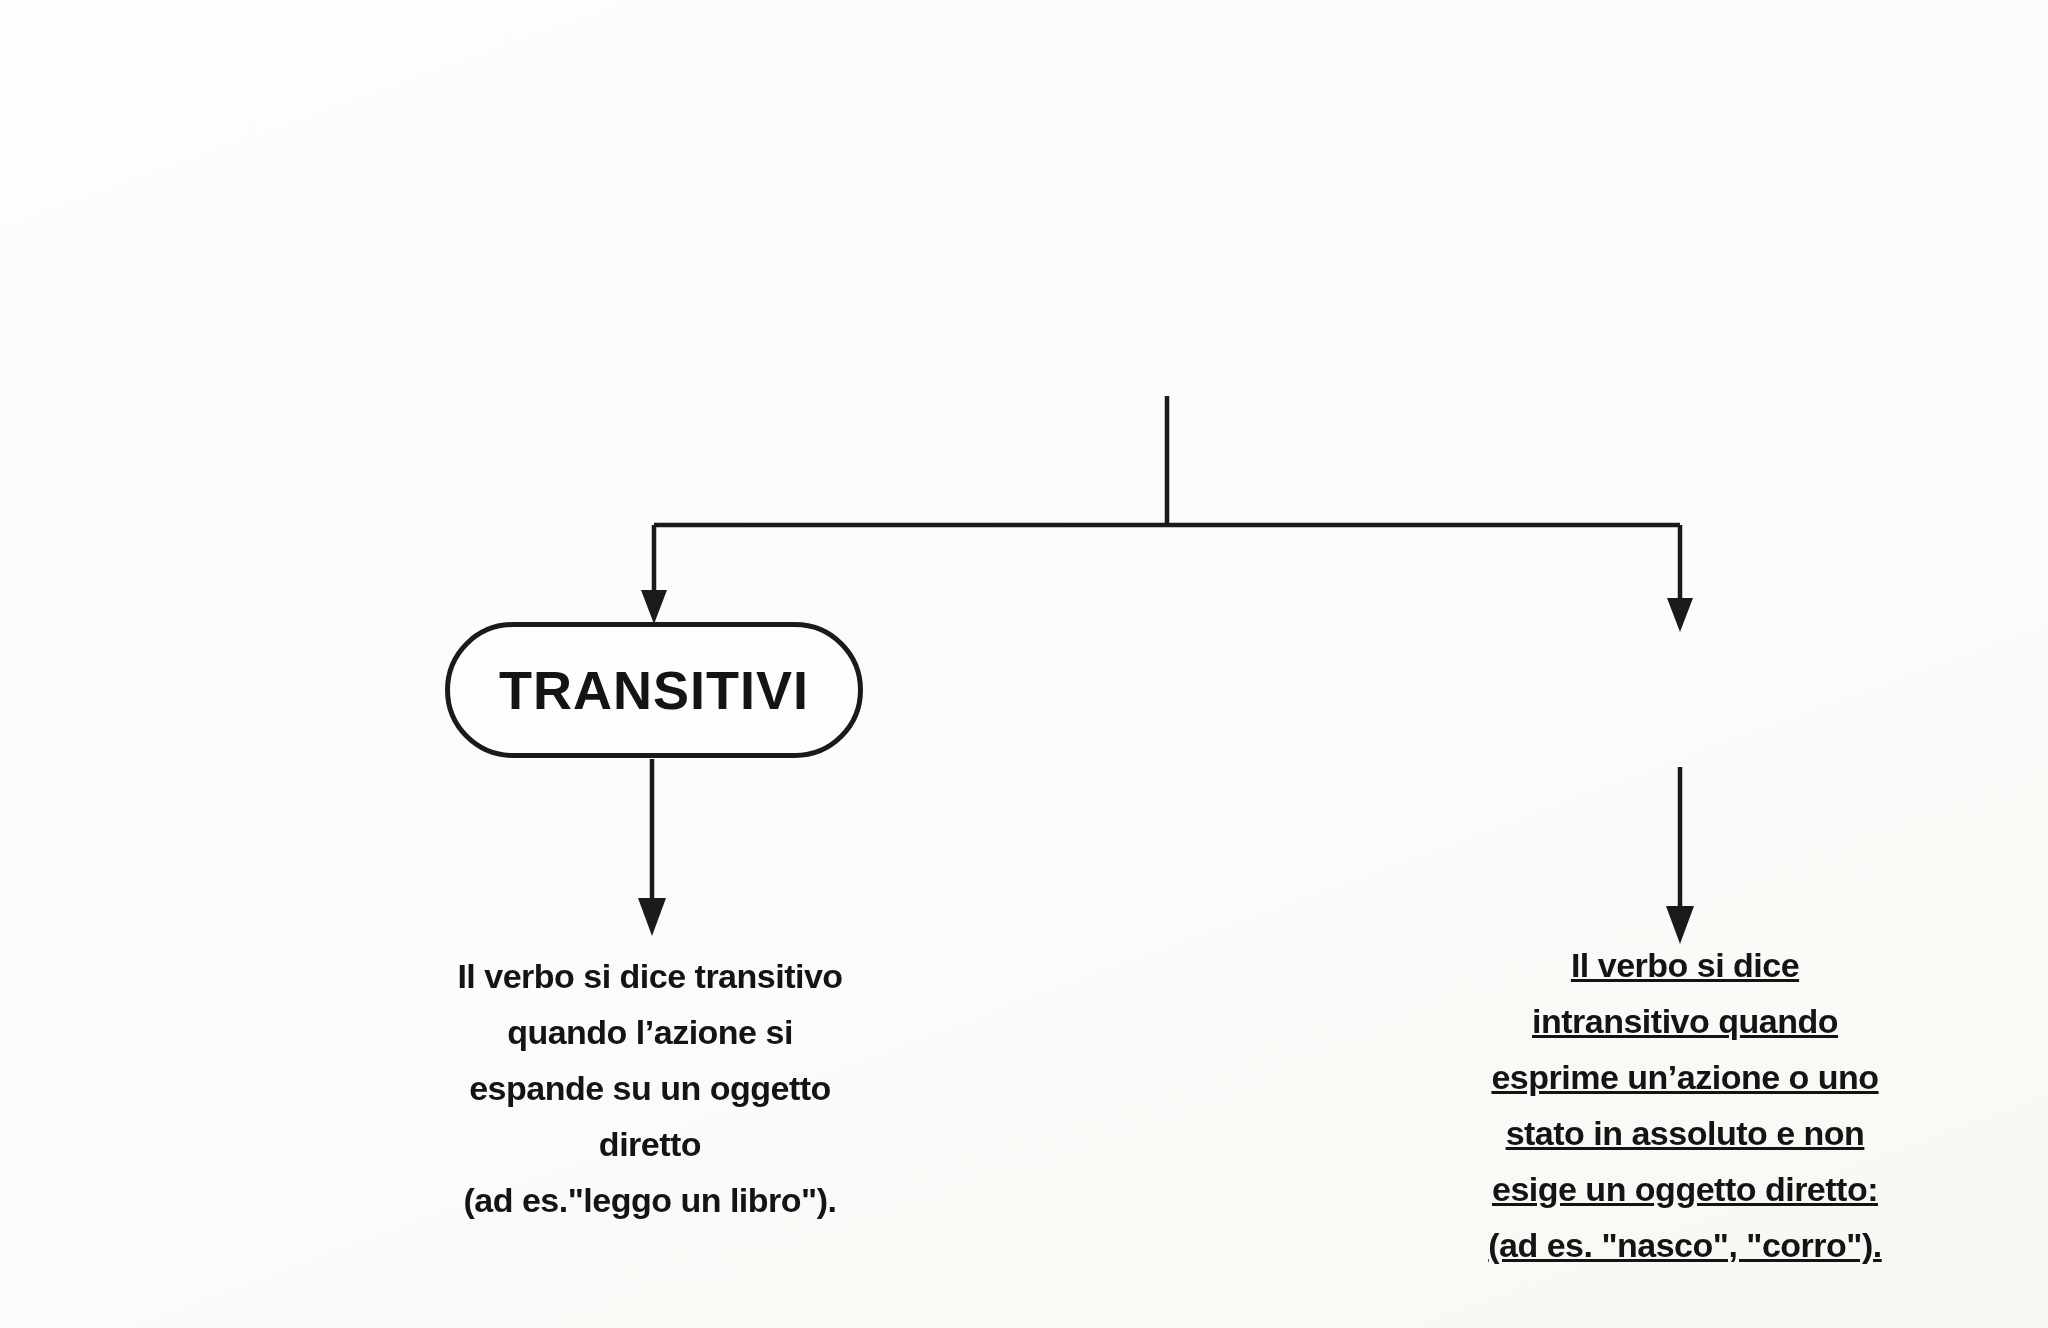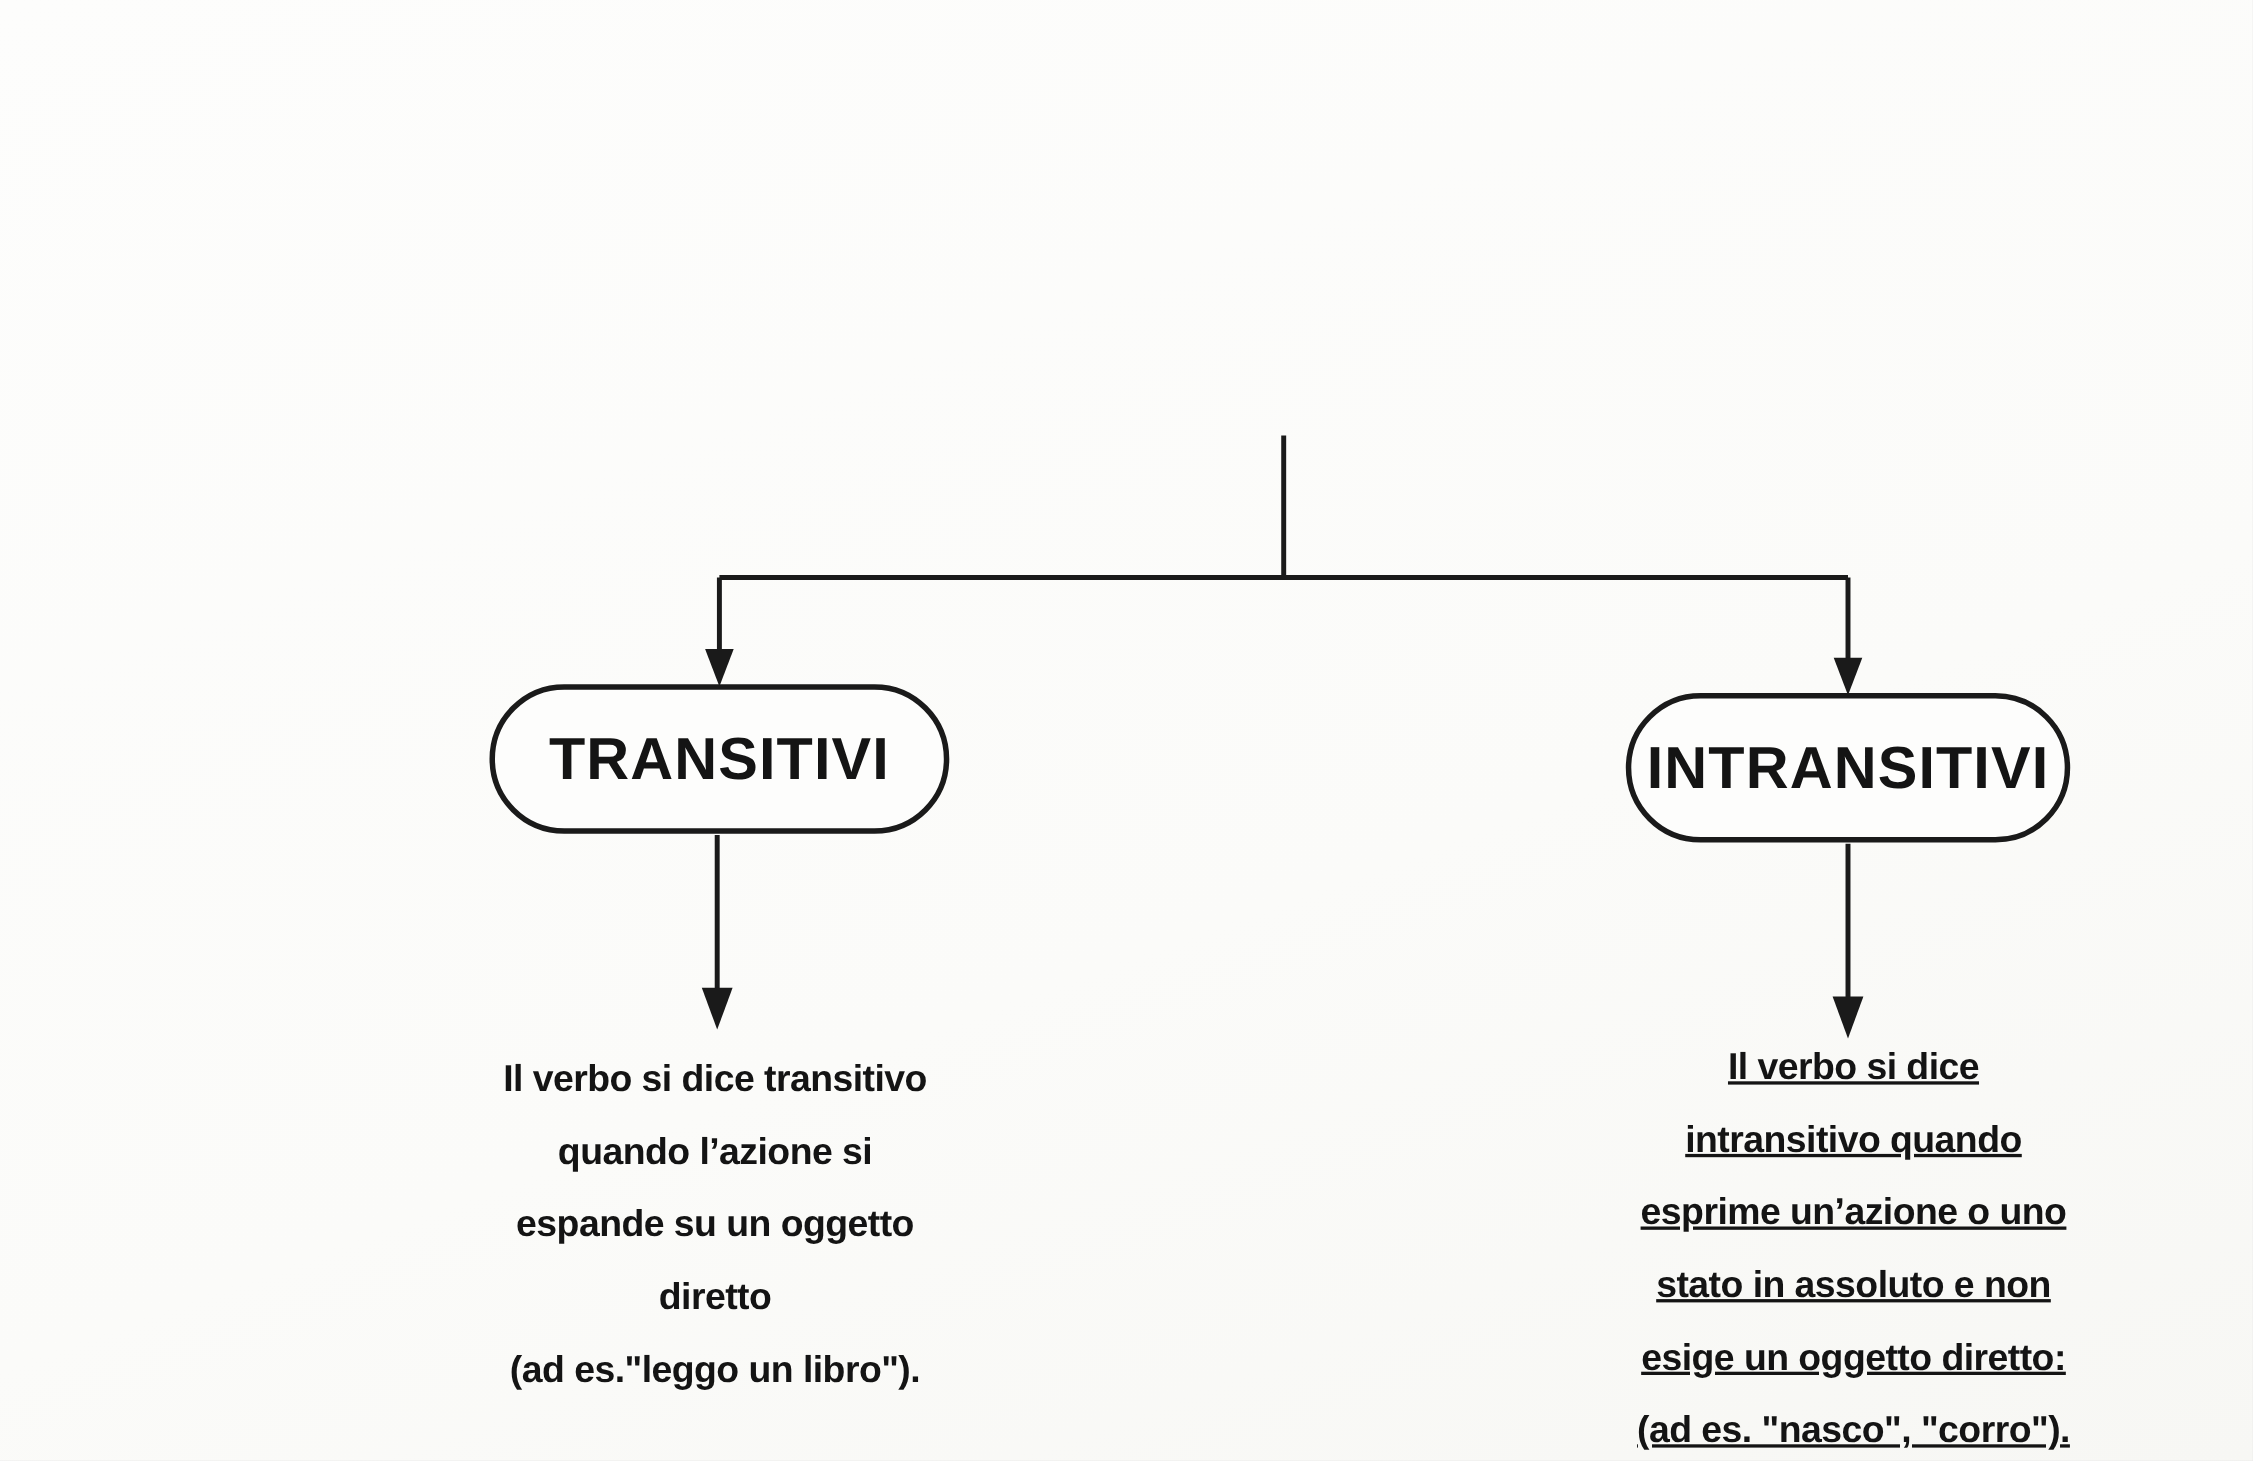--- a/index.html
+++ b/index.html
@@ -67,21 +67,21 @@
   .node-pill.right {
     left: 1478px;
     top: 630px;
     width: 404px;
   }
   .desc {
     position: absolute;
     text-align: center;
     font-size: 34px;
     font-weight: 700;
-    line-height: 66px;
+    line-height: 56px;
     letter-spacing: -0.5px;
     white-space: pre-line;
     color: #141414;
   }
   .desc.left {
     left: 420px;
     top: 948px;
     width: 460px;
   }
   .desc.right {
@@ -112,23 +112,20 @@
       <polygon points="652,936 638,898 666,898"></polygon>
       <polygon points="1680,944 1666,906 1694,906"></polygon>
     </g>
   </svg>
 
 
   <div class="node node-pill left">
     <span>TRANSITIVI</span>
   </div>
 
-  <div class="node node-pill right">
-    <span>INTRANSITIVI</span>
-  </div>
 
   <div class="desc left">Il verbo si dice transitivo
 quando l’azione si
 espande su un oggetto
 diretto
 (ad es."leggo un libro").</div>
 
   <div class="desc right">Il verbo si dice
 intransitivo quando
 esprime un’azione o uno

